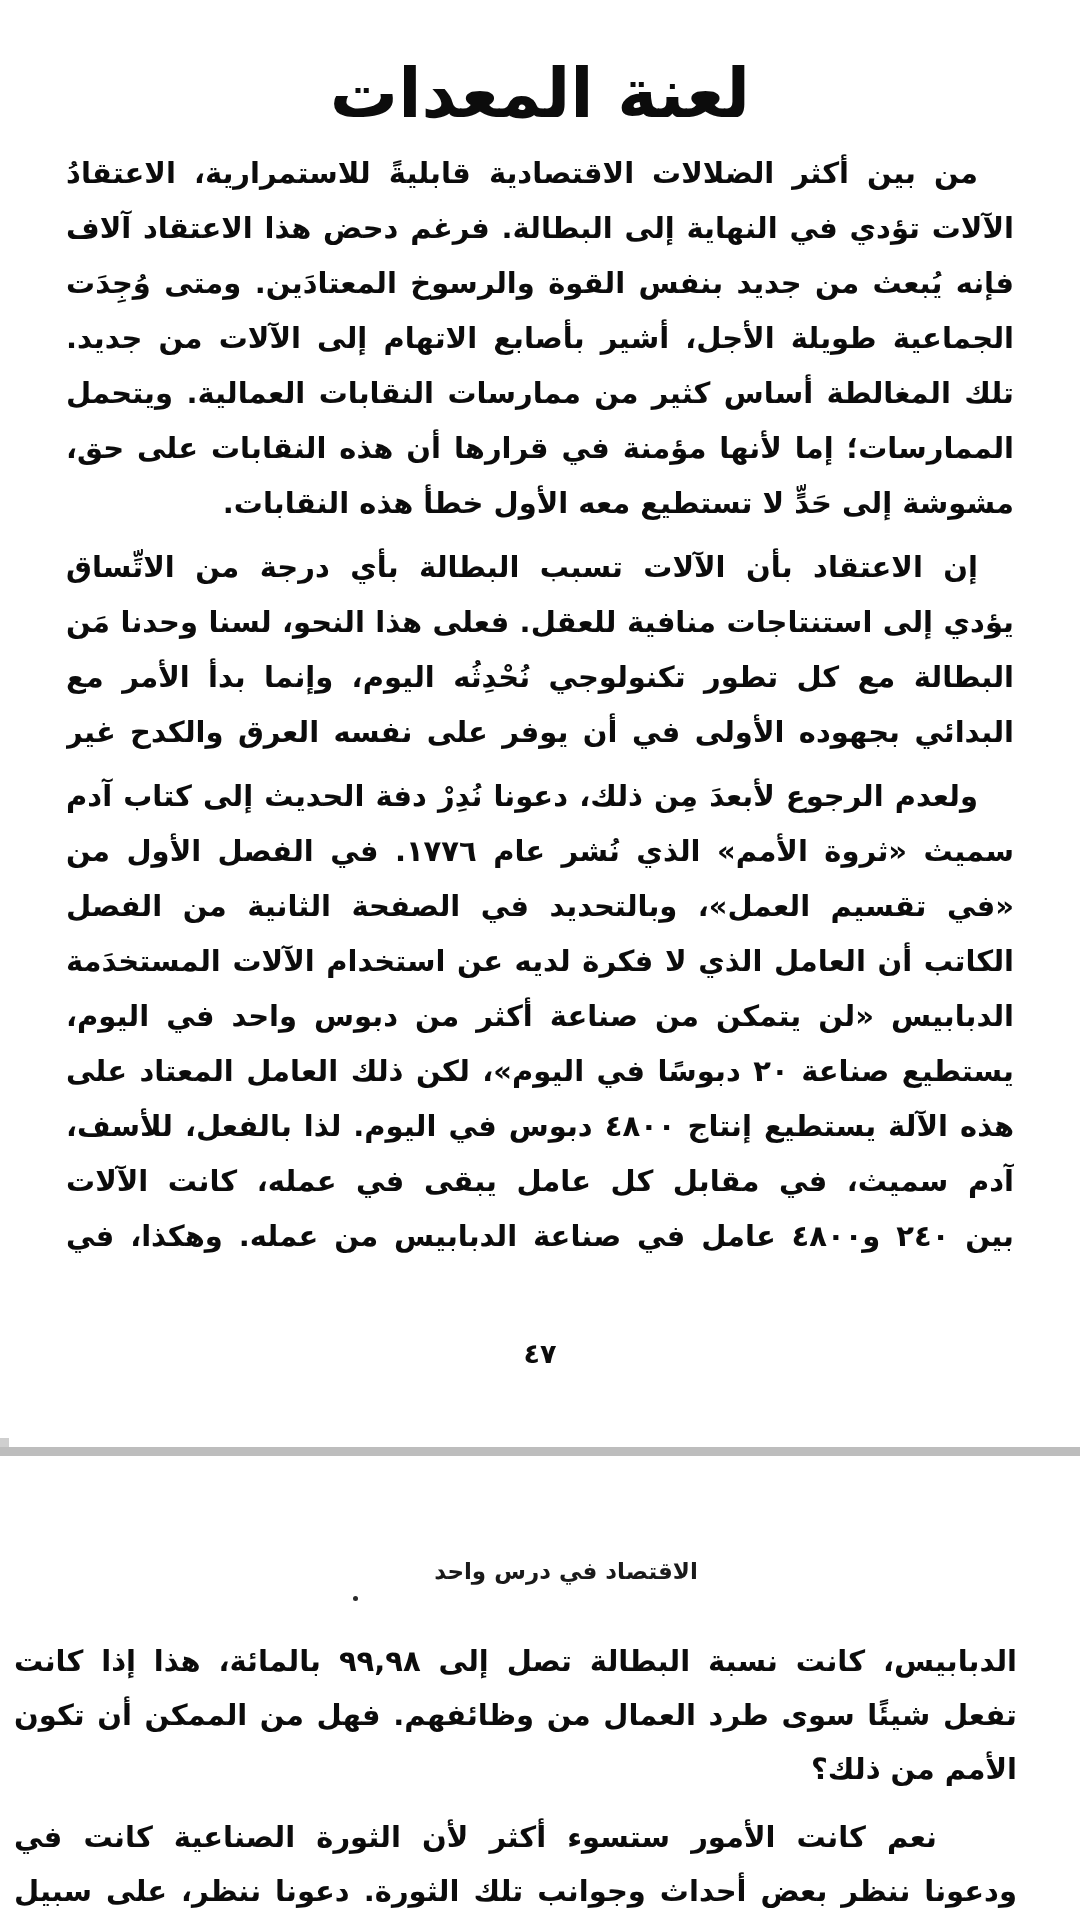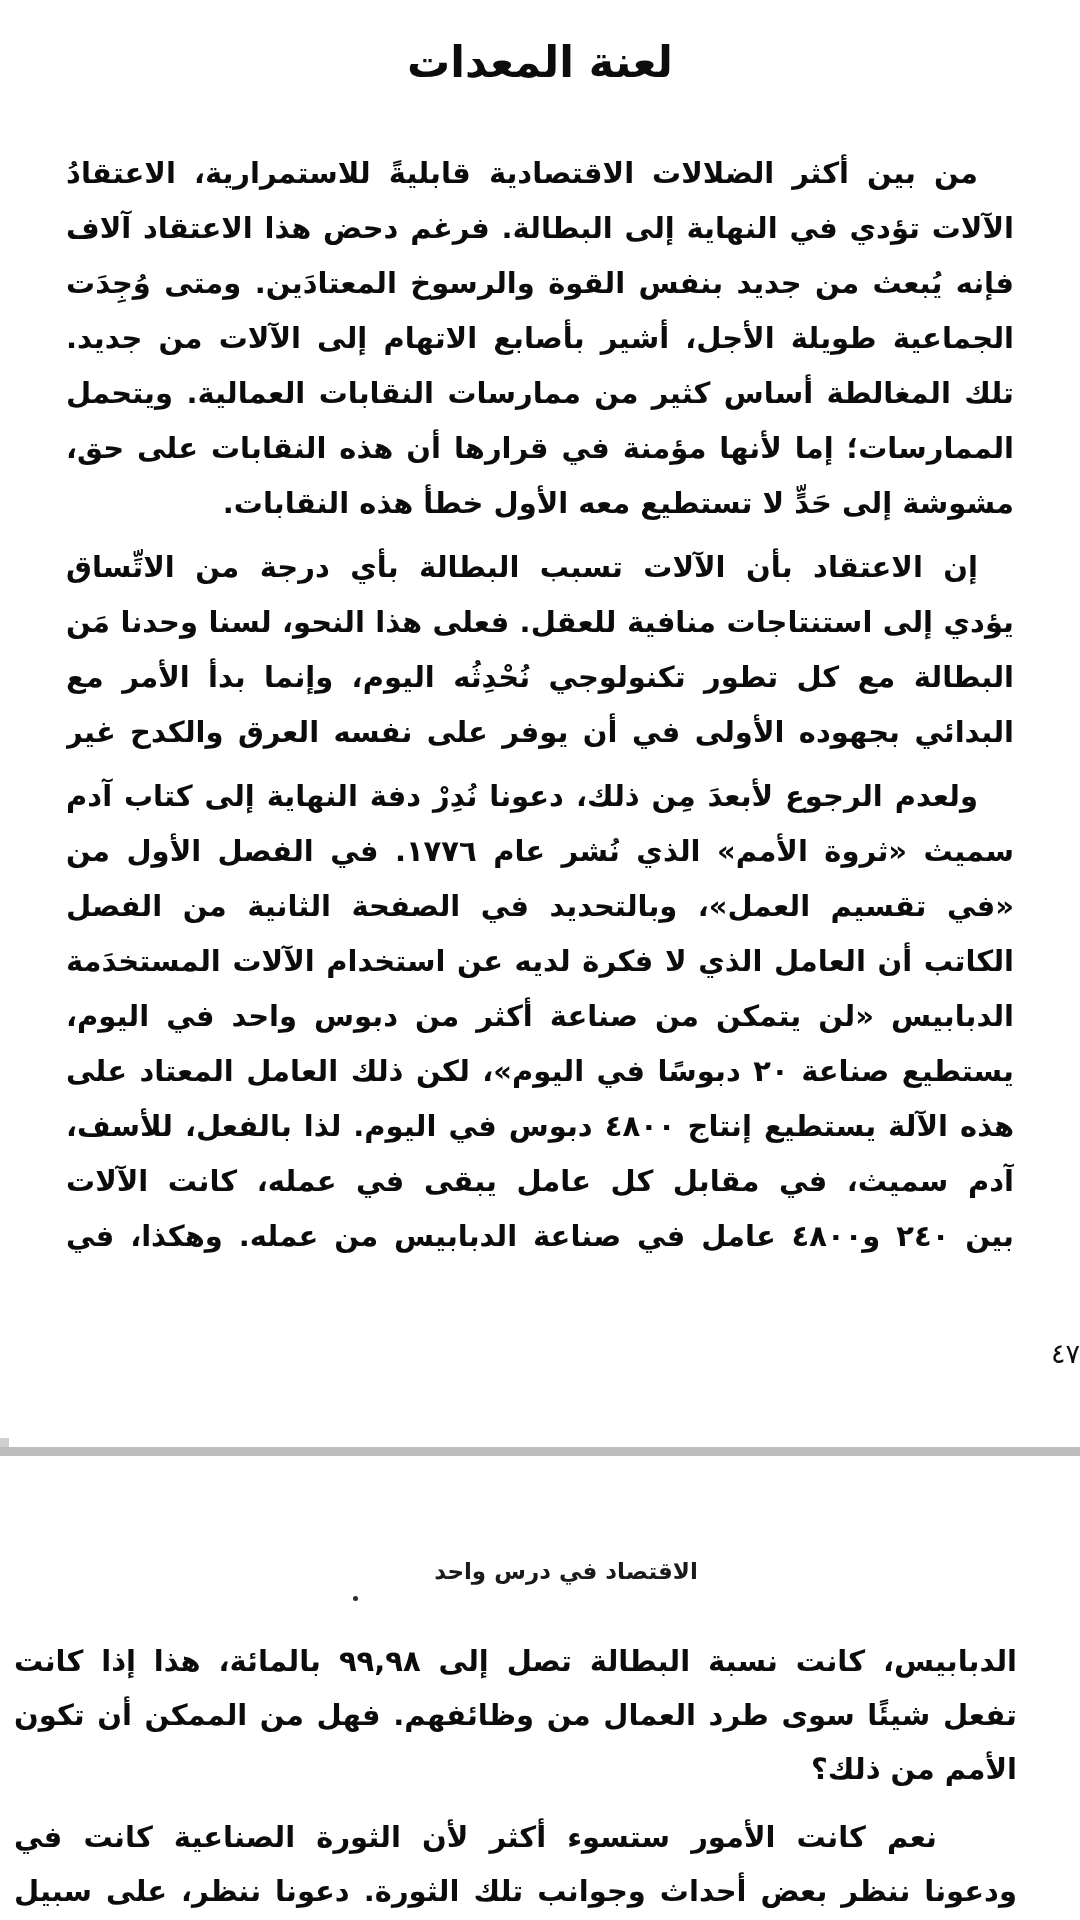--- a/index.html
+++ b/index.html
@@ -4,40 +4,40 @@
 <style>
   html,body{margin:0;padding:0;}
   body{
     width:1080px;height:1920px;position:relative;overflow:hidden;
     background:#ffffff;color:#0c0c0c;
     font-family:"DejaVu Sans", sans-serif;
   }
   .chapter-title{
     position:absolute;top:8px;left:0;width:100%;
     text-align:center;direction:rtl;
-    font-size:43px;font-weight:700;letter-spacing:-1px;
+    font-size:68px;font-weight:700;letter-spacing:-1px;
   }
   .body-block{position:absolute;direction:rtl;}
   .body-p1{top:146px;right:66px;width:948px;}
   .body-p2{top:1634px;right:63px;width:1003px;}
   .para{margin:0;}
   .body-p1 .para + .para{margin-top:9px;}
   .body-p2 .para + .para{margin-top:14px;}
   .line{
     height:55px;line-height:55px;font-size:29px;font-weight:700;
     direction:rtl;text-align:justify;text-align-last:justify;
     overflow:hidden;
   }
   .body-p2 .line{height:54px;line-height:54px;}
   .line.indent{padding-right:36px;}
   .line.indent-lg{padding-right:80px;}
   .line.rag{text-align-last:right;}
   .page-number{
     position:absolute;top:1338px;left:0;width:100%;
-    font-size:27px;font-weight:400;direction:rtl;
+    text-align:center;font-size:27px;font-weight:700;direction:rtl;
   }
   .page-divider{
     position:absolute;top:1447px;left:0;width:1080px;height:9px;
     background:#bdbdbd;
   }
   .divider-notch{
     position:absolute;top:1438px;left:0;width:9px;height:10px;
     background:#cfcfcf;
   }
   .running-header{
@@ -65,21 +65,21 @@
     <div class="line">الممارسات؛ إما لأنها مؤمنة في قرارها أن هذه النقابات على حق، وإما لأنها</div>
     <div class="line rag">مشوشة إلى حَدٍّ لا تستطيع معه الأول خطأ هذه النقابات.</div>
   </div>
   <div class="para">
     <div class="line indent">إن الاعتقاد بأن الآلات تسبب البطالة بأي درجة من الاتِّساق المنطقي،</div>
     <div class="line">يؤدي إلى استنتاجات منافية للعقل. فعلى هذا النحو، لسنا وحدنا مَن نسبِّب</div>
     <div class="line">البطالة مع كل تطور تكنولوجي نُحْدِثُه اليوم، وإنما بدأ الأمر مع الإنسان</div>
     <div class="line rag">البدائي بجهوده الأولى في أن يوفر على نفسه العرق والكدح غير الضروريَّين.</div>
   </div>
   <div class="para">
-    <div class="line indent">ولعدم الرجوع لأبعدَ مِن ذلك، دعونا نُدِرْ دفة النهاية إلى كتاب آدم</div>
+    <div class="line indent">ولعدم الرجوع لأبعدَ مِن ذلك، دعونا نُدِرْ دفة الحديث إلى كتاب آدم</div>
     <div class="line">سميث «ثروة الأمم» الذي نُشر عام ١٧٧٦. في الفصل الأول من الكتاب،</div>
     <div class="line">«في تقسيم العمل»، وبالتحديد في الصفحة الثانية من الفصل الأول، يخبرنا</div>
     <div class="line">الكاتب أن العامل الذي لا فكرة لديه عن استخدام الآلات المستخدَمة في صناعة</div>
     <div class="line">الدبابيس «لن يتمكن من صناعة أكثر من دبوس واحد في اليوم، وبالطبع لن</div>
     <div class="line">يستطيع صناعة ٢٠ دبوسًا في اليوم»، لكن ذلك العامل المعتاد على استخدام</div>
     <div class="line">هذه الآلة يستطيع إنتاج ٤٨٠٠ دبوس في اليوم. لذا بالفعل، للأسف، في زمن</div>
     <div class="line">آدم سميث، في مقابل كل عامل يبقى في عمله، كانت الآلات تتسبب في طرد ما</div>
     <div class="line">بين ٢٤٠ و٤٨٠٠ عامل في صناعة الدبابيس من عمله. وهكذا، في مجال صناعة</div>
   </div>
 </div>

